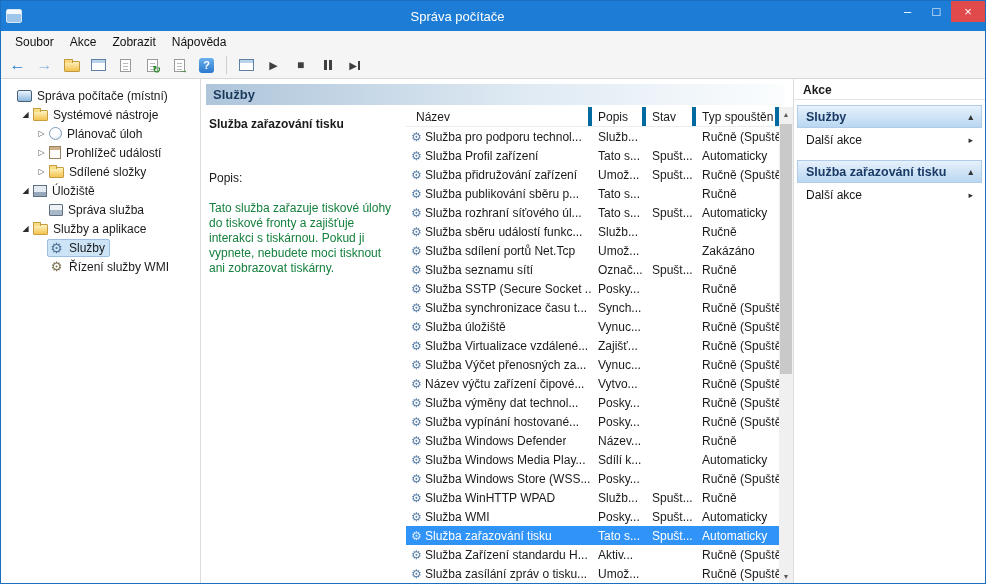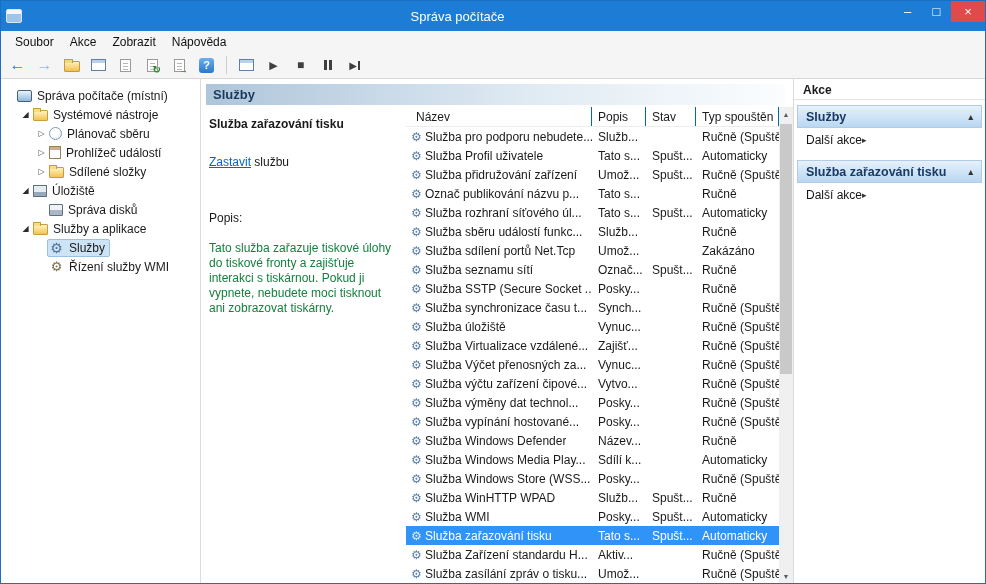--- a/index.html
+++ b/index.html
@@ -70,21 +70,21 @@
   .svc-title{font-weight:bold;margin-top:4px}
   .links{margin-top:24px}
   .link-line{height:16px}
   .link{color:var(--link,#0a63c0);text-decoration:underline;cursor:pointer}
   .popis-label{margin-top:40px}
   .popis-text{margin-top:16px;line-height:15px;color:#15803d}
 
   
   .listarea{flex:1;display:flex;flex-direction:column;min-width:0}
   .list-header{height:20px;display:flex;flex:none;border-bottom:1px solid #ececec;background:#fff}
-  .hcol{display:flex;align-items:center;border-right:1px solid #0369a1;padding-left:6px;color:#1a1a1a;overflow:hidden;white-space:nowrap}
+  .hcol{display:flex;align-items:center;border-right:4px solid #0369a1;padding-left:6px;color:#1a1a1a;overflow:hidden;white-space:nowrap}
   .hcol.c-name{padding-left:10px}
   .c-name{width:186px;flex:none}
   .c-popis{width:54px;flex:none}
   .c-stav{width:50px;flex:none}
   .c-typ{flex:1;min-width:0}
   .list-body{flex:1;overflow:hidden}
   .lrow{height:19px;display:flex;align-items:center}
   .lrow .cell{display:flex;align-items:center;overflow:hidden;white-space:nowrap;padding-left:6px;height:100%}
   .lrow .cell.name-cell{padding-left:2px}
   .row-gear{width:17px;flex:none;font-size:12px;color:#5c80a8;text-align:center;line-height:1}
@@ -99,21 +99,21 @@
   .sb-track{flex:1;position:relative}
   .sb-thumb{position:absolute;left:1px;right:1px;top:2px;height:56%;background:#c9c9c9}
 
   
   .actions{width:192px;flex:none;border-left:1px solid #dcdcdc;display:flex;flex-direction:column;background:#fff}
   .actions-title{height:21px;padding:4px 9px 0;font-weight:bold;border-bottom:1px solid #e3e3e3;flex:none}
   .actions-content{padding:3px 3px}
   .asec{margin-bottom:8px}
   .asec-header{height:23px;display:flex;align-items:center;justify-content:space-between;padding:0 8px;background:linear-gradient(var(--panel-header-from,#e7f1fb),var(--panel-header-to,#b9d7f1));border:1px solid #b0cce8;color:#1a3a66;font-weight:bold;font-size:12.5px;margin-top:2px}
   .chev{font-size:9px;color:#333}
-  .aitem{height:24px;display:flex;align-items:center;justify-content:flex-start;padding:0 9px;color:#151515}
+  .aitem{height:24px;display:flex;align-items:center;justify-content:space-between;padding:0 9px;color:#151515}
   .arr{font-size:9px;color:#333}
 </style>
 </head>
 <body>
 
 <div class="window">
   <div class="titlebar">
     <span class="app-icon"></span>
     <span class="title">Správa počítače</span>
     <span class="controls">
@@ -186,21 +186,21 @@
           <span class="expander expanded">◢</span>
           <span class="selbox">
             <span class="ticon ti-system-tools-folder"></span>
             <span class="tlabel">Systémové nástroje</span>
           </span>
         </div>
         <div class="tree-row" style="padding-left: 35px;">
           <span class="expander collapsed">▷</span>
           <span class="selbox">
             <span class="ticon ti-task-scheduler"></span>
-            <span class="tlabel">Plánovač sběru</span>
+            <span class="tlabel">Plánovač úloh</span>
           </span>
         </div>
         <div class="tree-row" style="padding-left: 35px;">
           <span class="expander collapsed">▷</span>
           <span class="selbox">
             <span class="ticon ti-event-viewer"></span>
             <span class="tlabel">Prohlížeč událostí</span>
           </span>
         </div>
         <div class="tree-row" style="padding-left: 35px;">
@@ -214,21 +214,21 @@
           <span class="expander expanded">◢</span>
           <span class="selbox">
             <span class="ticon ti-storage"></span>
             <span class="tlabel">Úložiště</span>
           </span>
         </div>
         <div class="tree-row" style="padding-left: 35px;">
           <span class="expander none"></span>
           <span class="selbox">
             <span class="ticon ti-disk-management"></span>
-            <span class="tlabel">Správa disků</span>
+            <span class="tlabel">Správa služba</span>
           </span>
         </div>
         <div class="tree-row" style="padding-left: 19px;">
           <span class="expander expanded">◢</span>
           <span class="selbox">
             <span class="ticon ti-apps-folder"></span>
             <span class="tlabel">Služby a aplikace</span>
           </span>
         </div>
         <div class="tree-row selected" style="padding-left: 35px;">
@@ -248,64 +248,63 @@
       </div>
 
     <div class="middle">
       <div class="band">
         <span>Služby</span>
       </div>
       <div class="mid-content">
         <div class="detail">
           <div class="svc-title">Služba zařazování tisku</div>
           <div class="links">
-              <div class="link-line"><span class="link">Zastavit</span><span class="rest"> službu</span></div>
             </div>
           <div class="popis-label">Popis:</div>
           <div class="popis-text">Tato služba zařazuje tiskové úlohy do tiskové fronty a zajišťuje interakci s tiskárnou. Pokud ji vypnete, nebudete moci tisknout ani zobrazovat tiskárny.</div>
         </div>
         <div class="listarea">
           <div class="list-header">
               <div class="hcol c-name">Název</div>
               <div class="hcol c-popis">Popis</div>
               <div class="hcol c-stav">Stav</div>
               <div class="hcol c-typ">Typ spouštěn</div>
             </div>
           <div class="list-body">
               <div class="lrow">
                 <div class="cell c-name name-cell">
                   <span class="row-gear">⚙</span>
-                  <span class="name-text">Služba pro podporu nebudete...</span>
+                  <span class="name-text">Služba pro podporu technol...</span>
                 </div>
                 <div class="cell c-popis">Služb...</div>
                 <div class="cell c-stav"></div>
                 <div class="cell c-typ">Ručně (Spuště...</div>
               </div>
               <div class="lrow">
                 <div class="cell c-name name-cell">
                   <span class="row-gear">⚙</span>
-                  <span class="name-text">Služba Profil uživatele</span>
+                  <span class="name-text">Služba Profil zařízení</span>
                 </div>
                 <div class="cell c-popis">Tato s...</div>
                 <div class="cell c-stav">Spušt...</div>
                 <div class="cell c-typ">Automaticky</div>
               </div>
               <div class="lrow">
                 <div class="cell c-name name-cell">
                   <span class="row-gear">⚙</span>
                   <span class="name-text">Služba přidružování zařízení</span>
                 </div>
                 <div class="cell c-popis">Umož...</div>
                 <div class="cell c-stav">Spušt...</div>
                 <div class="cell c-typ">Ručně (Spuště...</div>
               </div>
               <div class="lrow">
                 <div class="cell c-name name-cell">
                   <span class="row-gear">⚙</span>
-                  <span class="name-text">Označ publikování názvu p...</span>
+                  <span class="name-text">Služba publikování sběru p...</span>
                 </div>
                 <div class="cell c-popis">Tato s...</div>
                 <div class="cell c-stav"></div>
                 <div class="cell c-typ">Ručně</div>
               </div>
               <div class="lrow">
                 <div class="cell c-name name-cell">
                   <span class="row-gear">⚙</span>
                   <span class="name-text">Služba rozhraní síťového úl...</span>
                 </div>
@@ -381,21 +380,21 @@
                   <span class="row-gear">⚙</span>
                   <span class="name-text">Služba Výčet přenosných za...</span>
                 </div>
                 <div class="cell c-popis">Vynuc...</div>
                 <div class="cell c-stav"></div>
                 <div class="cell c-typ">Ručně (Spuště...</div>
               </div>
               <div class="lrow">
                 <div class="cell c-name name-cell">
                   <span class="row-gear">⚙</span>
-                  <span class="name-text">Služba výčtu zařízení čipové...</span>
+                  <span class="name-text">Název výčtu zařízení čipové...</span>
                 </div>
                 <div class="cell c-popis">Vytvo...</div>
                 <div class="cell c-stav"></div>
                 <div class="cell c-typ">Ručně (Spuště...</div>
               </div>
               <div class="lrow">
                 <div class="cell c-name name-cell">
                   <span class="row-gear">⚙</span>
                   <span class="name-text">Služba výměny dat technol...</span>
                 </div>

